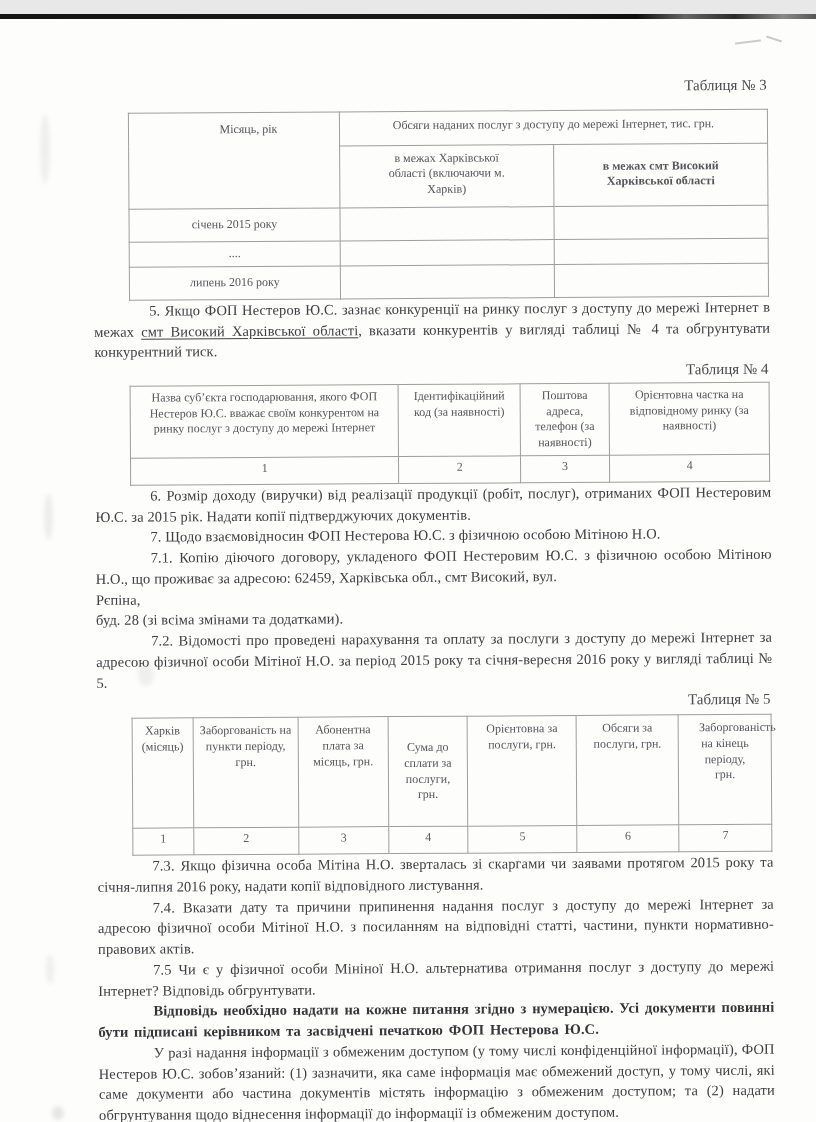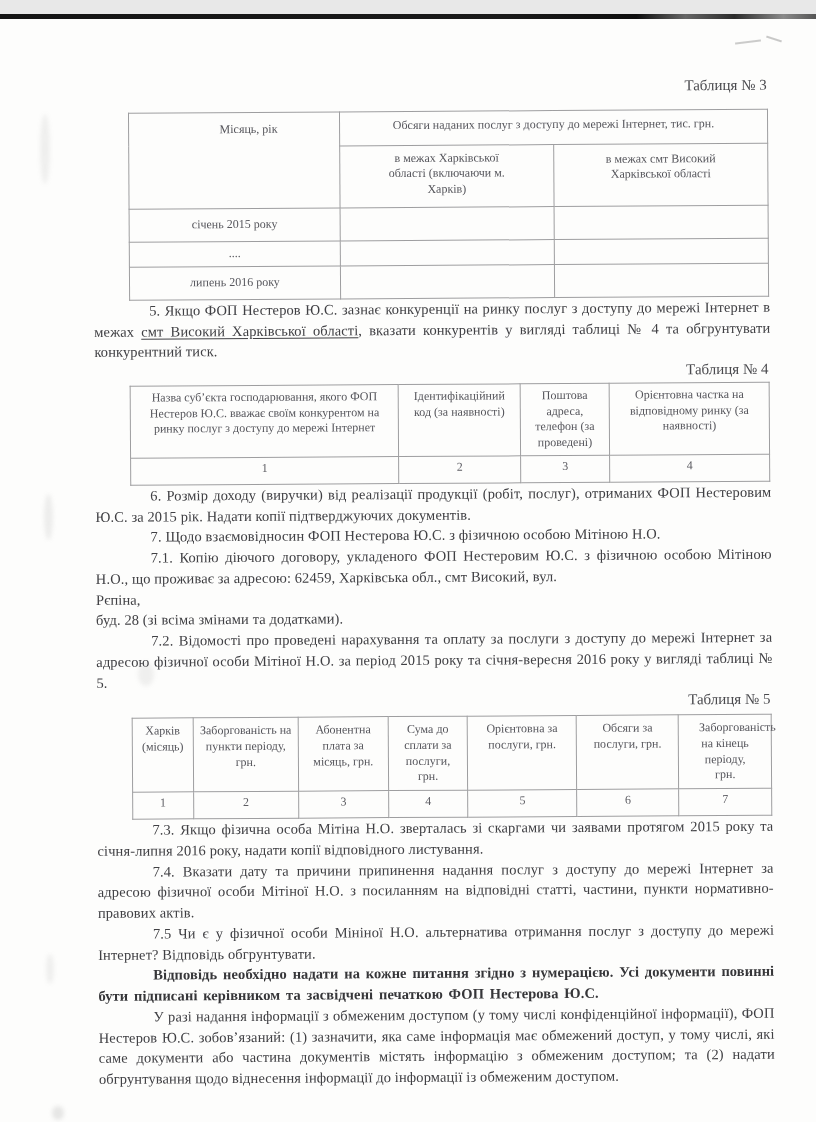--- a/index.html
+++ b/index.html
@@ -99,21 +99,21 @@
           <col style="width:33.5%">
           <col style="width:33.5%">
         </colgroup>
       <tbody>
         <tr>
           <td rowspan="2" style="padding-top:9px;padding-left:37px;">Місяць, рік</td>
           <td colspan="2" style="padding-top:6px;height:24px;">Обсяги наданих послуг з доступу до мережі Інтернет, тис. грн.</td>
         </tr>
         <tr>
           <td style="padding:5px 36px 9px;">в межах Харківської області (включаючи м. Харків)</td>
-          <td style="padding:7px 22px 9px;">в межах смт Високий Харківської області</td>
+          <td style="padding:14px 22px 9px;font-weight:bold;">в межах смт Високий Харківської області</td>
         </tr>
         <tr class="emptyrow">
           <td class="mid">січень 2015 року</td>
           <td></td>
           <td></td>
         </tr>
         <tr class="dotsrow">
           <td class="mid">....</td>
           <td></td>
           <td></td>
@@ -134,21 +134,21 @@
       <colgroup>
           <col style="width:42%">
           <col style="width:19%">
           <col style="width:14%">
           <col style="width:25%">
         </colgroup>
       <tbody>
         <tr>
           <td style="padding:4px 14px;height:62px;">Назва суб’єкта господарювання, якого ФОП Нестеров Ю.С. вважає своїм конкурентом на ринку послуг з доступу до мережі Інтернет</td>
           <td style="padding:4px 10px;">Ідентифікаційний код (за наявності)</td>
-          <td style="padding:4px 6px;">Поштова адреса, телефон (за проведені)</td>
+          <td style="padding:4px 6px;">Поштова адреса, телефон (за наявності)</td>
           <td style="padding:4px 12px;">Орієнтовна частка на відповідному ринку (за наявності)</td>
         </tr>
         <tr class="numrow">
           <td>1</td>
           <td>2</td>
           <td>3</td>
           <td>4</td>
         </tr>
       </tbody>
     </table>
@@ -171,21 +171,21 @@
           <col style="width:12.5%">
           <col style="width:17%">
           <col style="width:16%">
           <col style="width:14.5%">
         </colgroup>
       <tbody>
         <tr>
           <td style="padding:5px 3px;height:58px;">Харків (місяць)</td>
           <td style="padding:5px 6px;">Заборгованість на пункти періоду, грн.</td>
           <td style="padding:5px 11px;">Абонентна плата за місяць, грн.</td>
-          <td style="padding:5px 6px;">Сума до сплати за послуги, грн.</td>
+          <td style="padding:23px 6px;">Сума до сплати за послуги, грн.</td>
           <td style="padding:5px 6px;">Орієнтовна за послуги, грн.</td>
           <td style="padding:5px 6px;">Обсяги за послуги, грн.</td>
           <td style="padding:5px 20px;">Заборгованість на кінець періоду, грн.</td>
         </tr>
         <tr class="numrow">
           <td>1</td>
           <td>2</td>
           <td>3</td>
           <td>4</td>
           <td>5</td>

